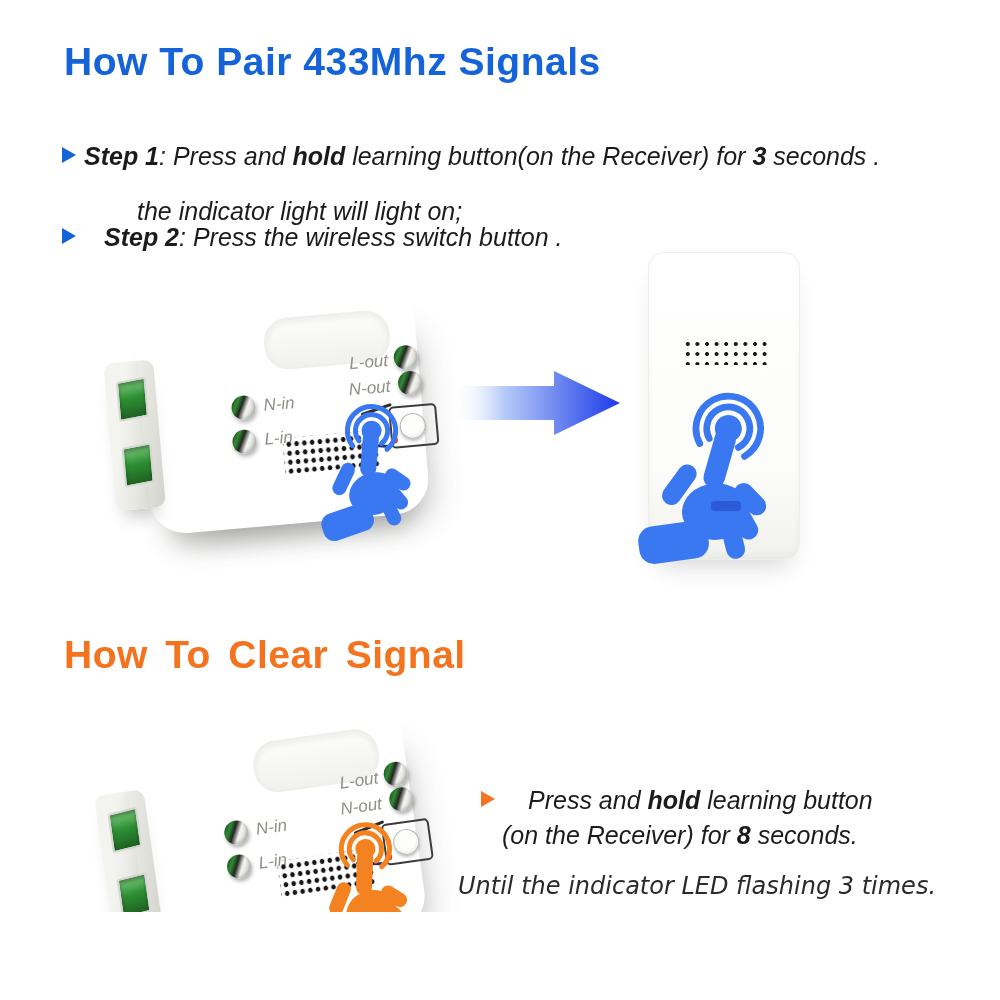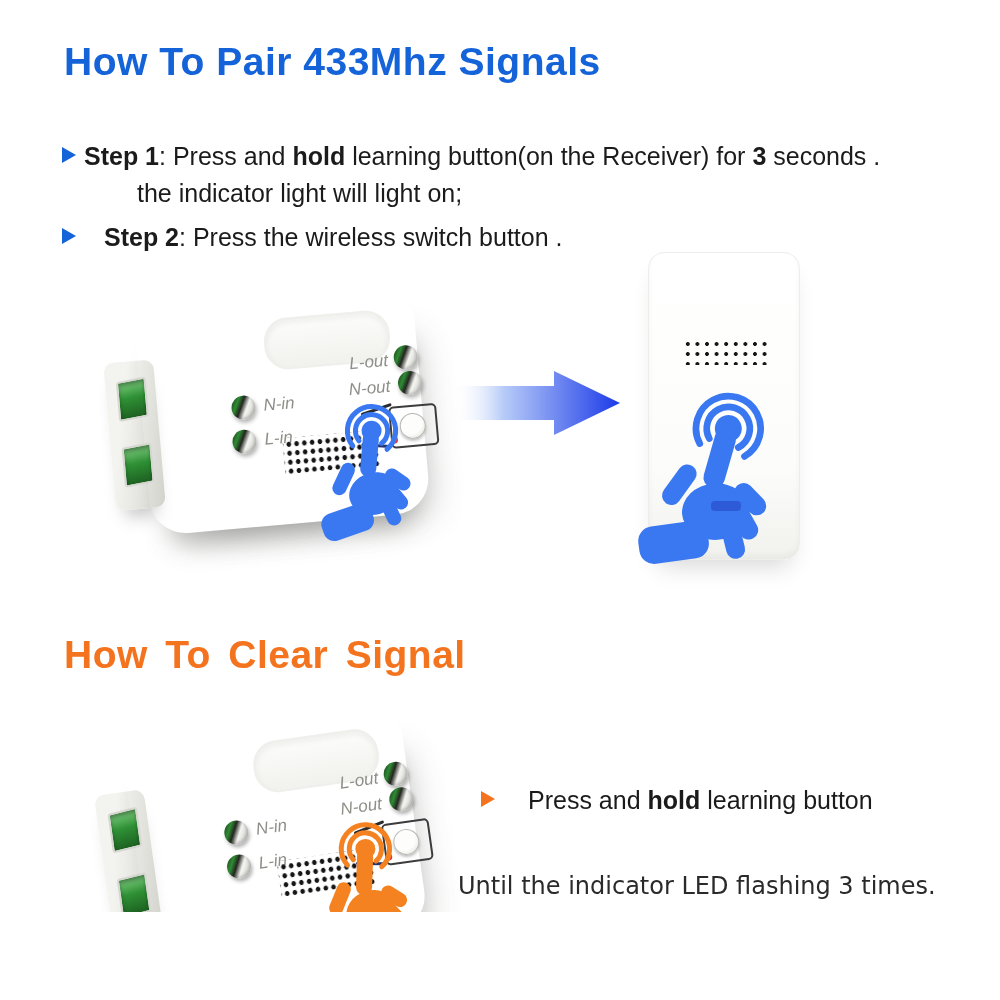--- a/index.html
+++ b/index.html
@@ -10,21 +10,21 @@
     --led-red:#c6251d; --switch-slot-blue:#2d5bd8; --dot-black:#161616;
   }
   html,body{margin:0;padding:0;background:#fff;}
   .canvas{position:relative;width:1000px;height:912px;background:#ffffff;overflow:hidden;
           font-family:"Liberation Sans",sans-serif;color:var(--text-dark);}
 
   
   .title{position:absolute;font-weight:700;font-size:39px;letter-spacing:.5px;white-space:nowrap;}
   .title.blue{left:64px;top:40px;color:var(--title-blue);}
   .title.orange{left:64px;top:633px;color:var(--title-orange);word-spacing:6px;}
-  .step-line{position:absolute;font-size:25px;line-height:1.2;white-space:nowrap;color:var(--text-dark);}
+  .step-line{position:absolute;font-size:25px;line-height:1.2;white-space:nowrap;color:var(--text-dark);font-style:italic;}
   .b{font-weight:700;}
   .tri{position:absolute;width:0;height:0;border-top:8px solid transparent;border-bottom:8px solid transparent;}
   .tri.blue{border-left:14px solid var(--title-blue);}
   .tri.orange{border-left:14px solid var(--title-orange);}
   .alt-font{font-family:"DejaVu Sans",sans-serif;font-size:24px;color:#2a2a2a;margin-top:16px;}
 
   
   .receiver{position:absolute;width:320px;height:228px;}
   .receiver .inner{position:absolute;inset:0;}
   .rot-a{transform:rotate(-5deg);transform-origin:50% 50%;}
@@ -85,21 +85,21 @@
 </style>
 </head>
 <body>
 
 <div class="canvas">
 
   <div class="title blue">How To Pair 433Mhz Signals</div>
 
   <div class="tri blue" style="left:62px;top:147px;"></div>
   <div class="step-line" style="left:84px;top:141px;"><span class="b">Step 1</span><span>: Press and </span><span class="b">hold</span><span> learning button(on the Receiver) for </span><span class="b">3</span><span> seconds .</span></div>
-  <div class="step-line" style="left:137px;top:178px;">the indicator light will light on;</div>
+  <div class="step-line" style="left:137px;top:196px;">the indicator light will light on;</div>
 
   <div class="tri blue" style="left:62px;top:228px;"></div>
   <div class="step-line" style="left:84px;top:222px;margin-left:20px;"><span class="b">Step 2</span><span>: Press the wireless switch button .</span></div>
 
   <div class="receiver" style="left:102px;top:298px;">
     <div class="inner rot-a">
       <div class="plug">
         <div class="slot s1"></div>
         <div class="slot s2"></div>
       </div>
@@ -204,15 +204,16 @@
         <rect x="72" y="78" width="26" height="14" rx="7" fill="currentColor" transform="rotate(45 72 85)"></rect>
         <rect x="72" y="94" width="23" height="14" rx="7" fill="currentColor" transform="rotate(60 72 101)"></rect>
         <rect x="24" y="64" width="14" height="34" rx="7" fill="currentColor" transform="rotate(20 31 68)"></rect>
         <rect x="6" y="98" width="52" height="28" rx="11" fill="currentColor" transform="rotate(-24 58 112)"></rect>
       </svg>
     </div>
   </div>
 
   <div class="tri orange" style="left:481px;top:791px;"></div>
   <div class="step-line" style="left:528px;top:785px;"><span>Press and </span><span class="b">hold</span><span> learning button</span></div>
+  <div class="step-line" style="left:502px;top:820px;"><span>(on the Receiver) for </span><span class="b">8</span><span> seconds.</span></div>
   <div class="step-line alt-font" style="left:458px;top:856px;">Until the indicator LED flashing 3 times.</div>
 
 </div>
 
 </body></html>

